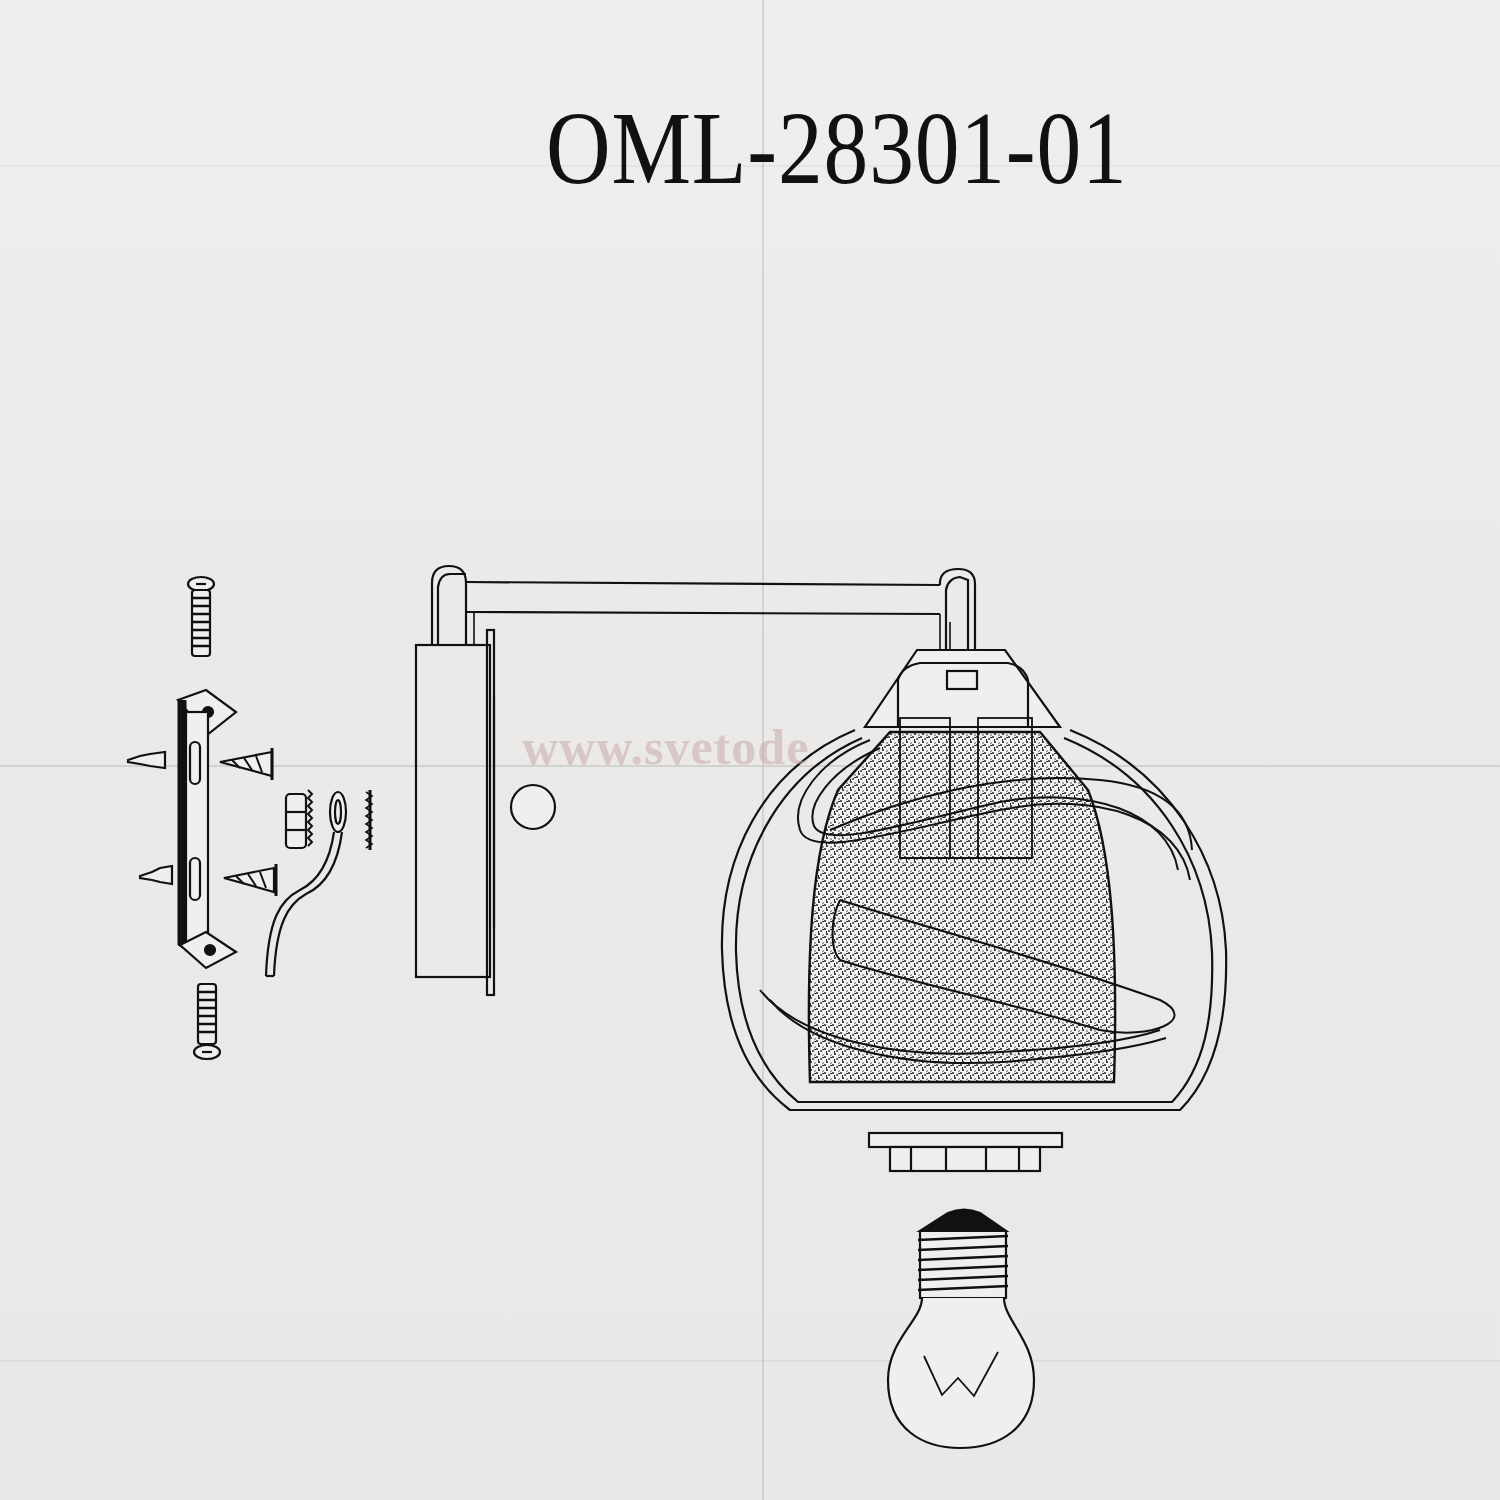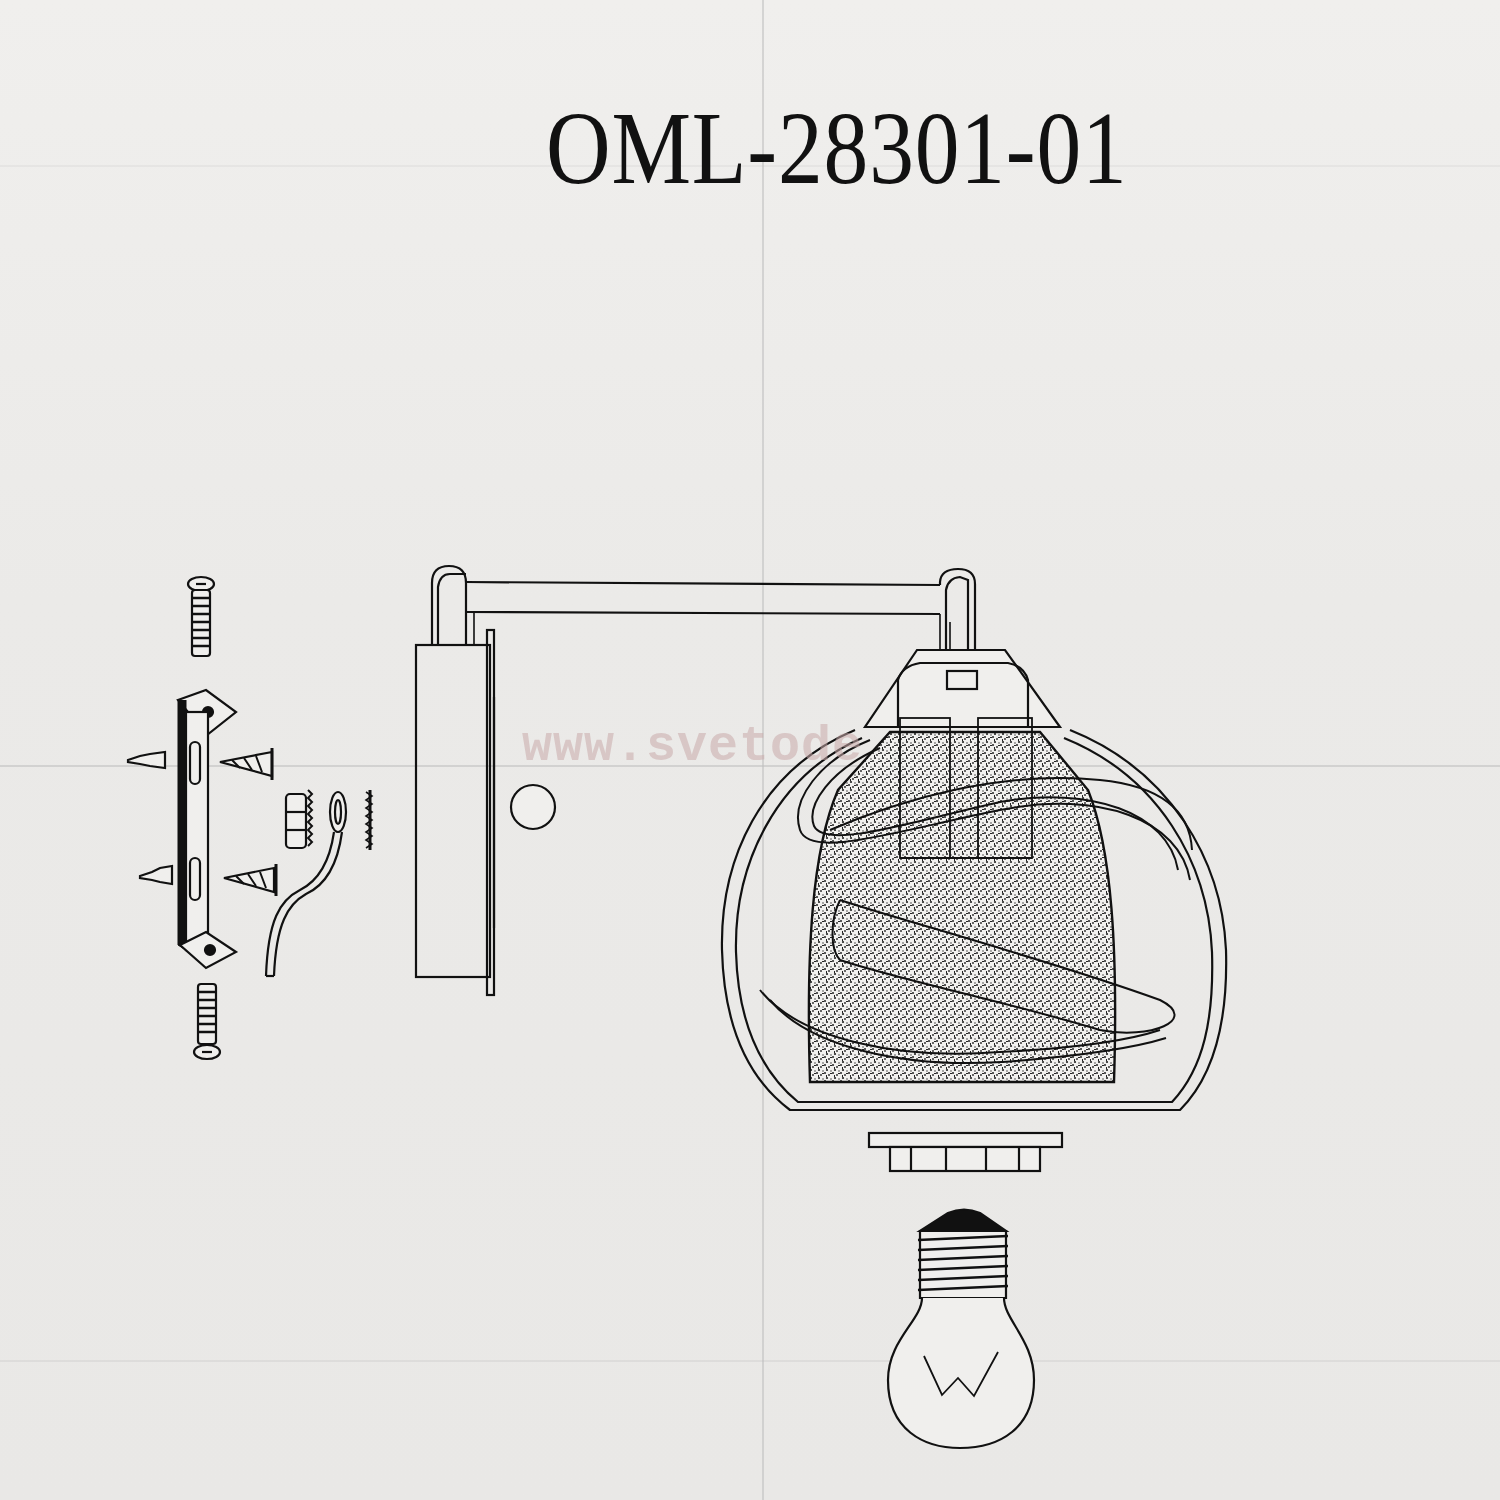--- a/index.html
+++ b/index.html
@@ -18,21 +18,21 @@
     .fold.h { height: 2px; }
     .model-title {
       position: absolute; left: 546px; top: 96px;
       font-family: "Liberation Serif", serif;
       font-size: 104px; letter-spacing: 1px; line-height: 1;
       color: #111; transform: scaleX(0.86); transform-origin: left top;
       white-space: nowrap;
     }
     .watermark {
       position: absolute; left: 522px; top: 718px;
-      font-family: Liberation Mono, monospace; font-weight: bold;
+      font-family: Liberation Serif, serif; font-weight: bold;
       font-size: 50px; color: rgba(200,170,170,0.55);
       letter-spacing: 1px; white-space: nowrap;
     }
     svg.drawing { position: absolute; left: 0; top: 0; }
   </style>
 </head>
 <body>
 
 <div class="paper"></div>
 <div class="fold v" style="left:762px;top:0;height:1500px;"></div>

